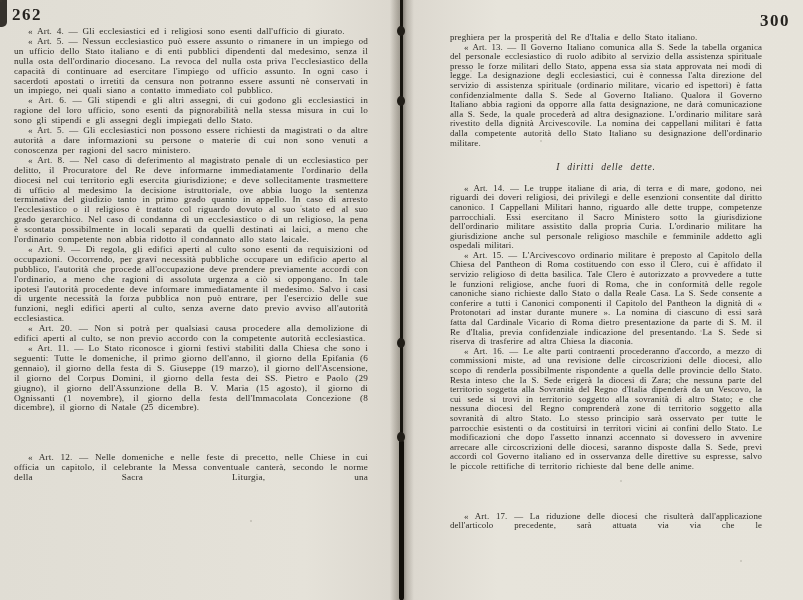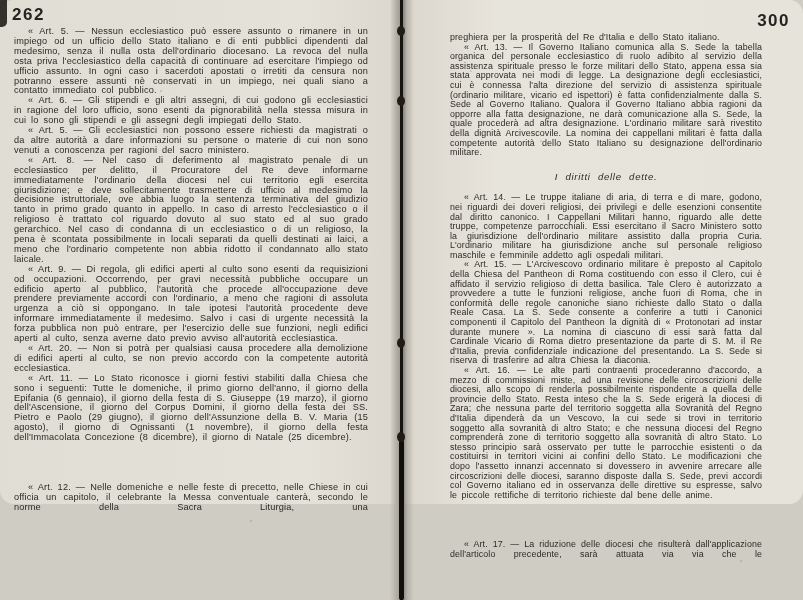--- a/index.html
+++ b/index.html
@@ -1,22 +1,21 @@
 <!DOCTYPE html>
 <html><head>
 <meta charset="utf-8">
 <style>
   html,body{margin:0;padding:0;}
   body{width:803px;height:600px;overflow:hidden;background:#cfccc3;}
   .spread{
-    position:relative;width:803px;height:504px;
+    position:relative;width:803px;height:600px;
     background:linear-gradient(90deg,#e0ddd4 0%,#e5e2d9 38%,#dcd8cf 48.5%,#cfcabf 49.6%,#dcd8cf 51.5%,#e7e4db 62%,#e6e3da 100%);
-    font-family:Liberation Sans, sans-serif;
+    font-family:Liberation Serif, serif;
     color:#2d2b26;
-    border-radius:14px;
   }
   
   .gutter{position:absolute;left:390px;top:0;width:24px;height:600px;}
   .gutter-shadow{position:absolute;left:0;top:0;width:24px;height:600px;
     background:linear-gradient(90deg,rgba(50,45,38,0) 0%,rgba(50,45,38,.28) 40%,rgba(30,27,22,.45) 52%,rgba(50,45,38,.18) 70%,rgba(50,45,38,0) 100%);}
   .gutter-line{position:absolute;left:10px;top:0;width:3px;height:600px;background:#17150f;}
   .gutter-line-thick{position:absolute;left:9px;top:440px;width:5px;height:160px;background:#12100b;border-radius:2px;}
   .stitch{position:absolute;left:7px;width:8px;height:10px;background:#201d17;border-radius:50%;}
   .stitch.s1{top:26px;}
   .stitch.s2{top:96px;}
@@ -41,20 +40,21 @@
     text-align:center;letter-spacing:.7px;word-spacing:4px;color:#2d2b26;}
   .text-col.right h3.subheading{margin:14px 0 12px;}
 </style>
 </head>
 <body>
 
 <div class="spread">
 
   <div class="page-number left">262</div>
   <div class="text-col left">
+    <p class="para">« Art. 4. — Gli ecclesiastici ed i religiosi sono esenti dall'ufficio di giurato.</p>
     <p class="para">« Art. 5. — Nessun ecclesiastico può essere assunto o rimanere in un impiego od un ufficio dello Stato italiano e di enti pubblici dipendenti dal medesimo, senza il nulla osta dell'ordinario diocesano. La revoca del nulla osta priva l'ecclesiastico della capacità di continuare ad esercitare l'impiego od ufficio assunto. In ogni caso i sacerdoti apostati o irretiti da censura non potranno essere assunti nè conservati in un impiego, nei quali siano a contatto immediato col pubblico.</p>
     <p class="para">« Art. 6. — Gli stipendi e gli altri assegni, di cui godono gli ecclesiastici in ragione del loro ufficio, sono esenti da pignorabilità nella stessa misura in cui lo sono gli stipendi e gli assegni degli impiegati dello Stato.</p>
     <p class="para">« Art. 5. — Gli ecclesiastici non possono essere richiesti da magistrati o da altre autorità a dare informazioni su persone o materie di cui non sono venuti a conoscenza per ragioni del sacro ministero.</p>
     <p class="para">« Art. 8. — Nel caso di deferimento al magistrato penale di un ecclesiastico per delitto, il Procuratore del Re deve informarne immediatamente l'ordinario della diocesi nel cui territorio egli esercita giurisdizione; e deve sollecitamente trasmettere di ufficio al medesimo la decisione istruttoriale, ove abbia luogo la sentenza terminativa del giudizio tanto in primo grado quanto in appello. In caso di arresto l'ecclesiastico o il religioso è trattato col riguardo dovuto al suo stato ed al suo grado gerarchico. Nel caso di condanna di un ecclesiastico o di un religioso, la pena è scontata possibilmente in locali separati da quelli destinati ai laici, a meno che l'ordinario competente non abbia ridotto il condannato allo stato laicale.</p>
     <p class="para">« Art. 9. — Di regola, gli edifici aperti al culto sono esenti da requisizioni od occupazioni. Occorrendo, per gravi necessità pubbliche occupare un edificio aperto al pubblico, l'autorità che procede all'occupazione deve prendere previamente accordi con l'ordinario, a meno che ragioni di assoluta urgenza a ciò si oppongano. In tale ipotesi l'autorità procedente deve informare immediatamente il medesimo. Salvo i casi di urgente necessità la forza pubblica non può entrare, per l'esercizio delle sue funzioni, negli edifici aperti al culto, senza averne dato previo avviso all'autorità ecclesiastica.</p>
     <p class="para">« Art. 20. — Non si potrà per qualsiasi causa procedere alla demolizione di edifici aperti al culto, se non previo accordo con la competente autorità ecclesiastica.</p>
     <p class="para">« Art. 11. — Lo Stato riconosce i giorni festivi stabiliti dalla Chiesa che sono i seguenti: Tutte le domeniche, il primo giorno dell'anno, il giorno della Epifania (6 gennaio), il giorno della festa di S. Giuseppe (19 marzo), il giorno dell'Ascensione, il giorno del Corpus Domini, il giorno della festa dei SS. Pietro e Paolo (29 giugno), il giorno dell'Assunzione della B. V. Maria (15 agosto), il giorno di Ognissanti (1 novembre), il giorno della festa dell'Immacolata Concezione (8 dicembre), il giorno di Natale (25 dicembre).</p>
     <p class="para runon">« Art. 12. — Nelle domeniche e nelle feste di precetto, nelle Chiese in cui officia un capitolo, il celebrante la Messa conventuale canterà, secondo le norme della Sacra Liturgia, una</p>
   </div>
 

